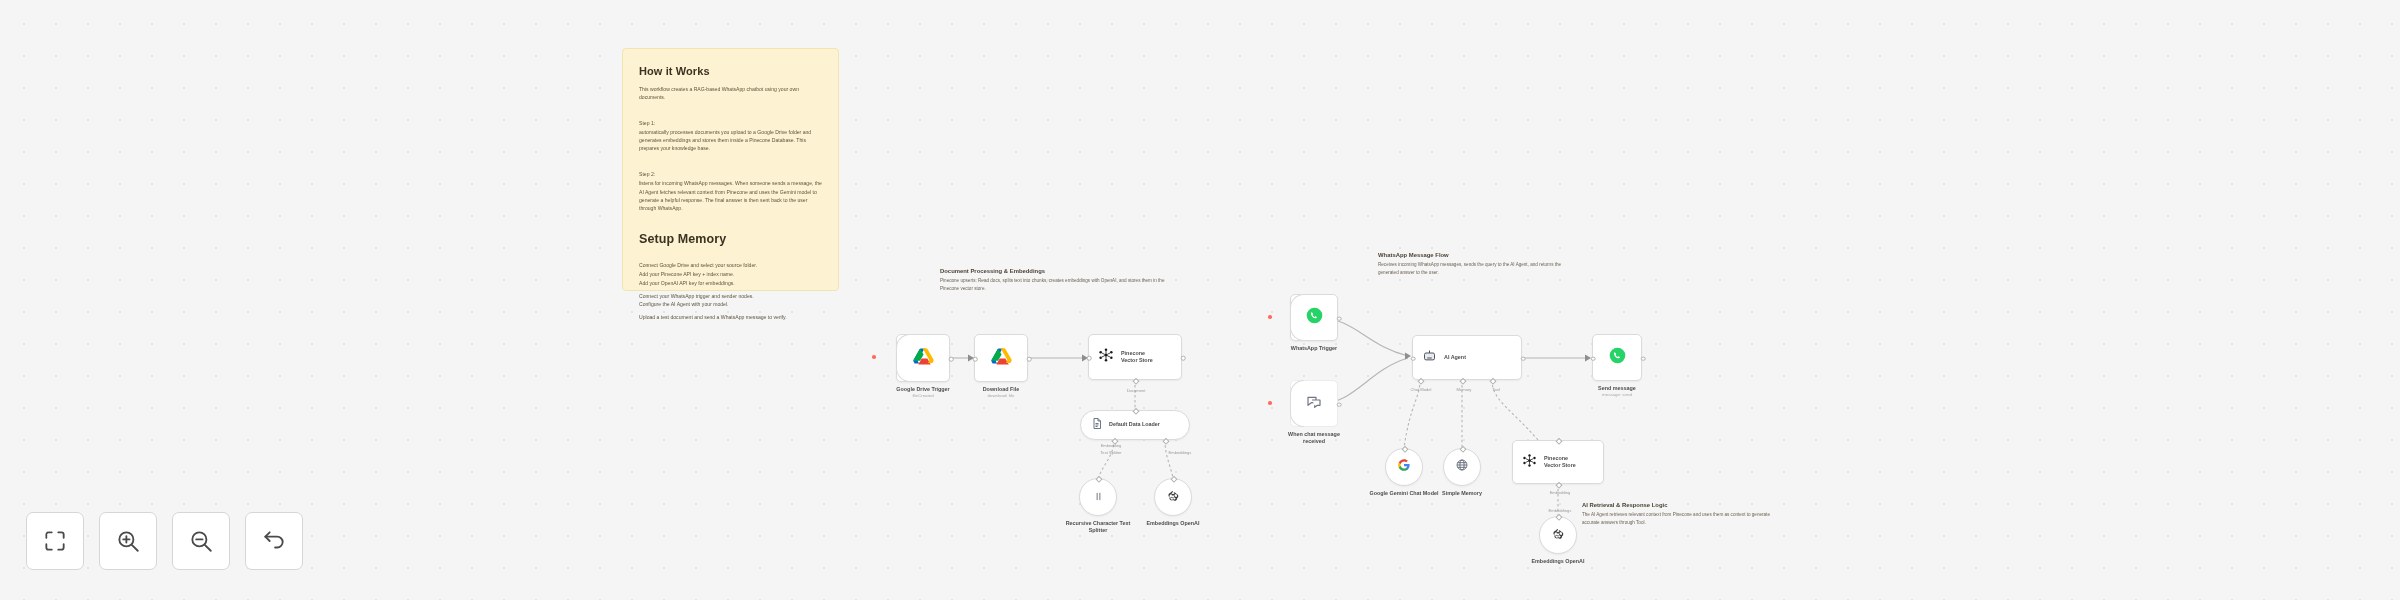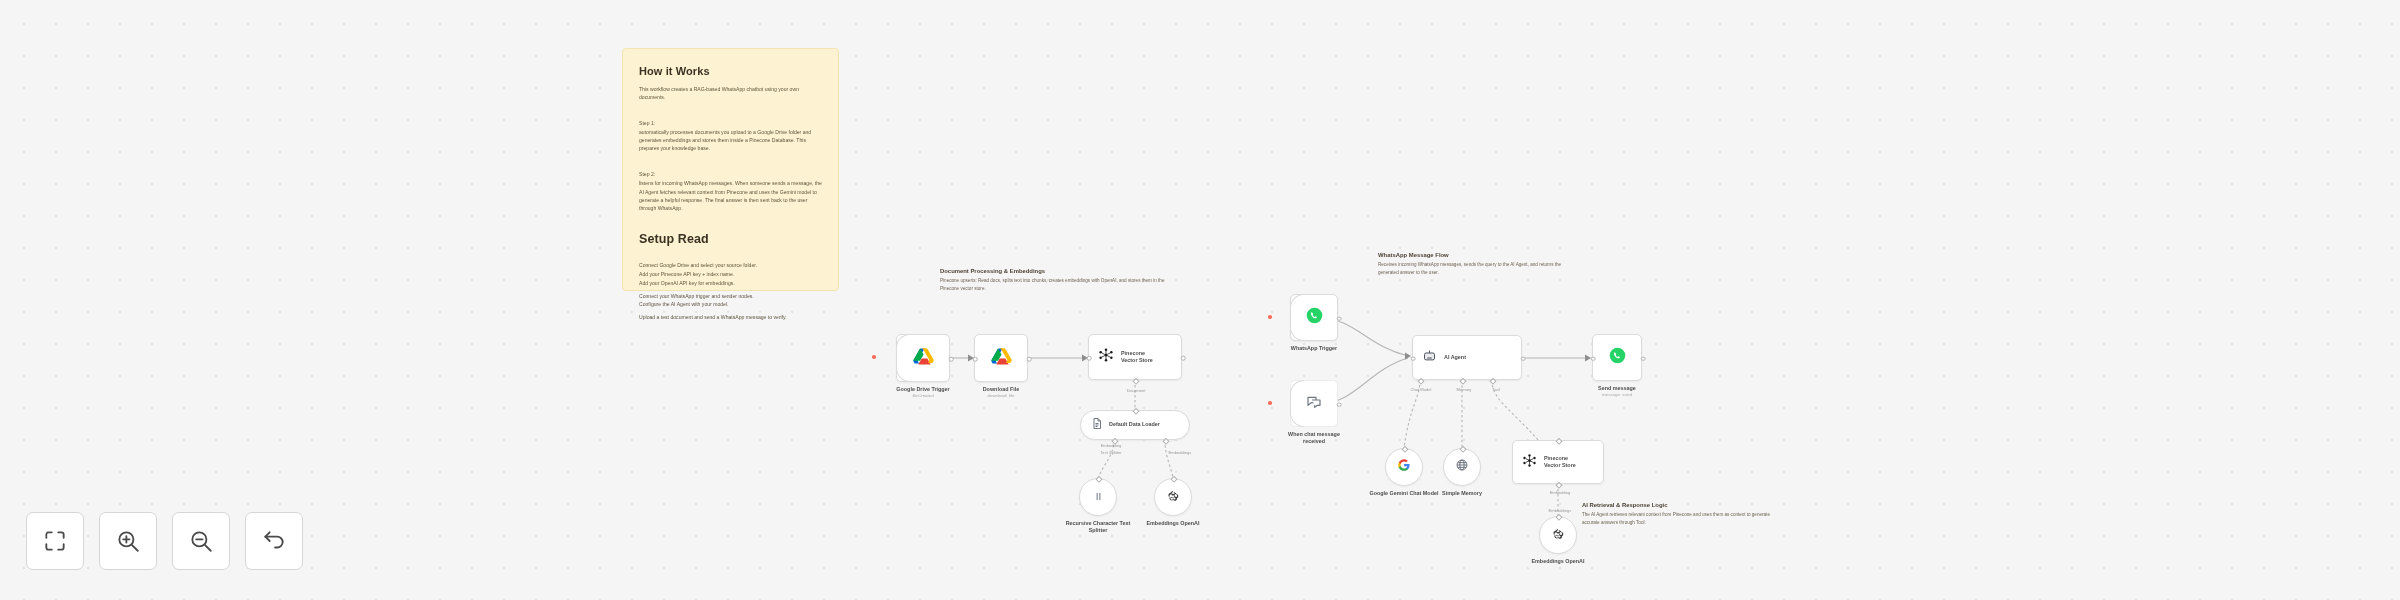--- a/index.html
+++ b/index.html
@@ -155,21 +155,21 @@
   <div class="sticky" style="left:622px; top:48px; width:217px; height:243px;">
     <h3>How it Works</h3>
     <p>This workflow creates a RAG-based WhatsApp chatbot using your own documents.</p>
     <div class="gap"></div>
     <p class="lbl">Step 1:</p>
     <p>automatically processes documents you upload to a Google Drive folder and generates embeddings and stores them inside a Pinecone Database. This prepares your knowledge base.</p>
     <div class="gap"></div>
     <p class="lbl">Step 2:</p>
     <p>listens for incoming WhatsApp messages. When someone sends a message, the AI Agent fetches relevant context from Pinecone and uses the Gemini model to generate a helpful response. The final answer is then sent back to the user through WhatsApp.</p>
     <div class="gap"></div>
-    <h3 class="big">Setup Read</h3>
+    <h3 class="big">Setup Memory</h3>
     <div style="height:7px"></div>
     <ul>
       <li>Connect Google Drive and select your source folder.</li>
       <li>Add your Pinecone API key + index name.</li>
       <li>Add your OpenAI API key for embeddings.</li>
       <li style="height:4px"></li>
       <li>Connect your WhatsApp trigger and sender nodes.</li>
       <li>Configure the AI Agent with your model.</li>
       <li style="height:4px"></li>
       <li>Upload a test document and send a WhatsApp message to verify.</li>

